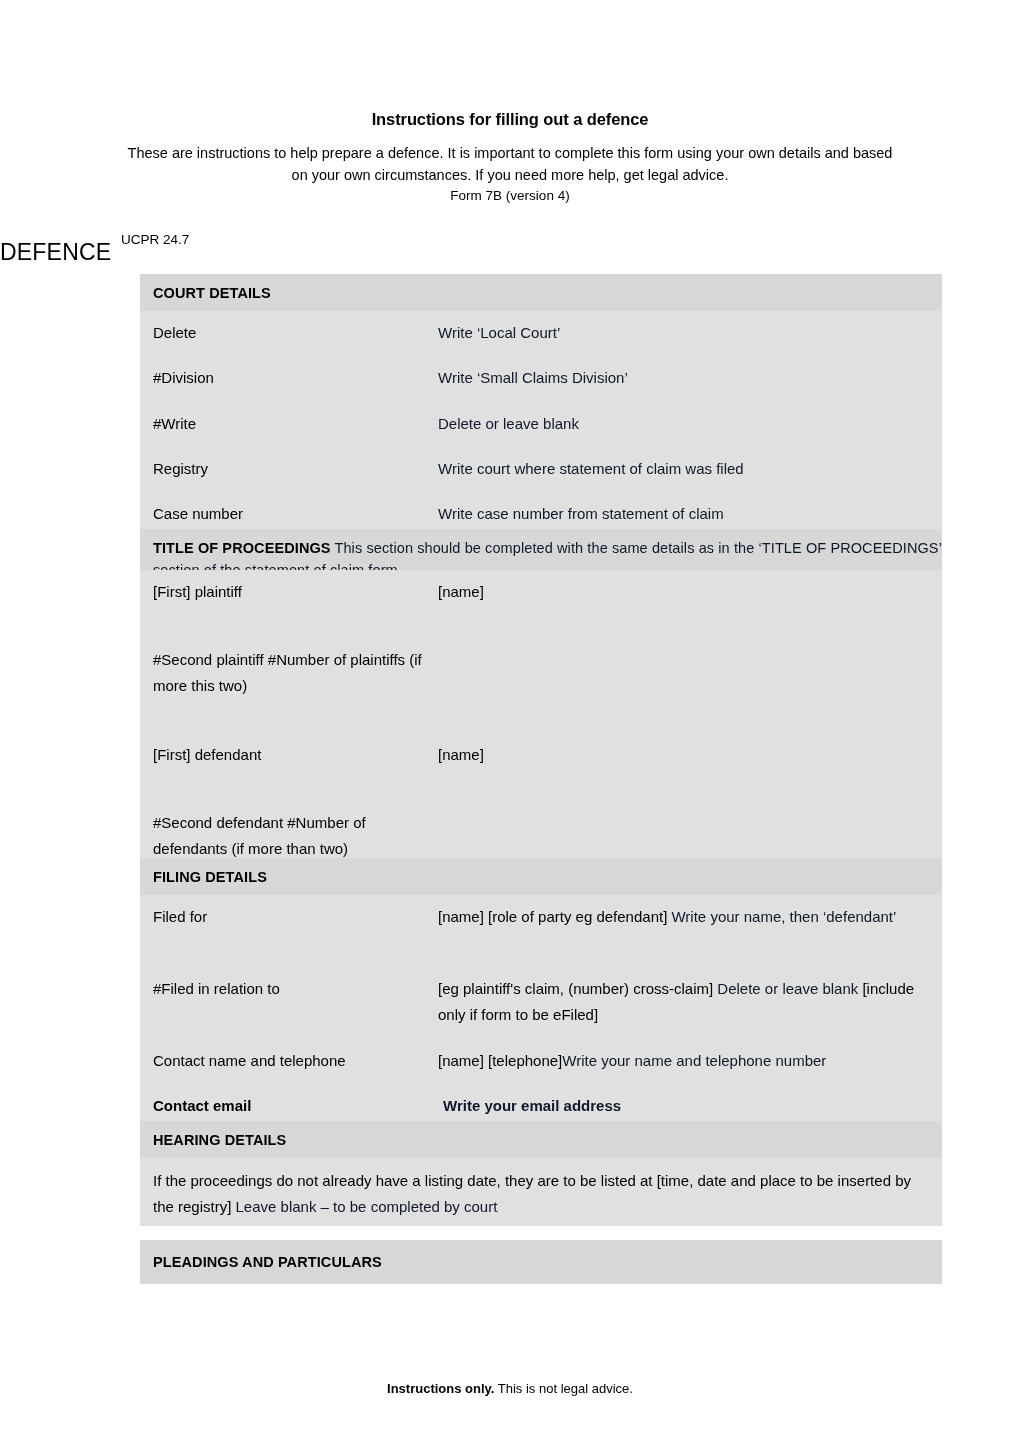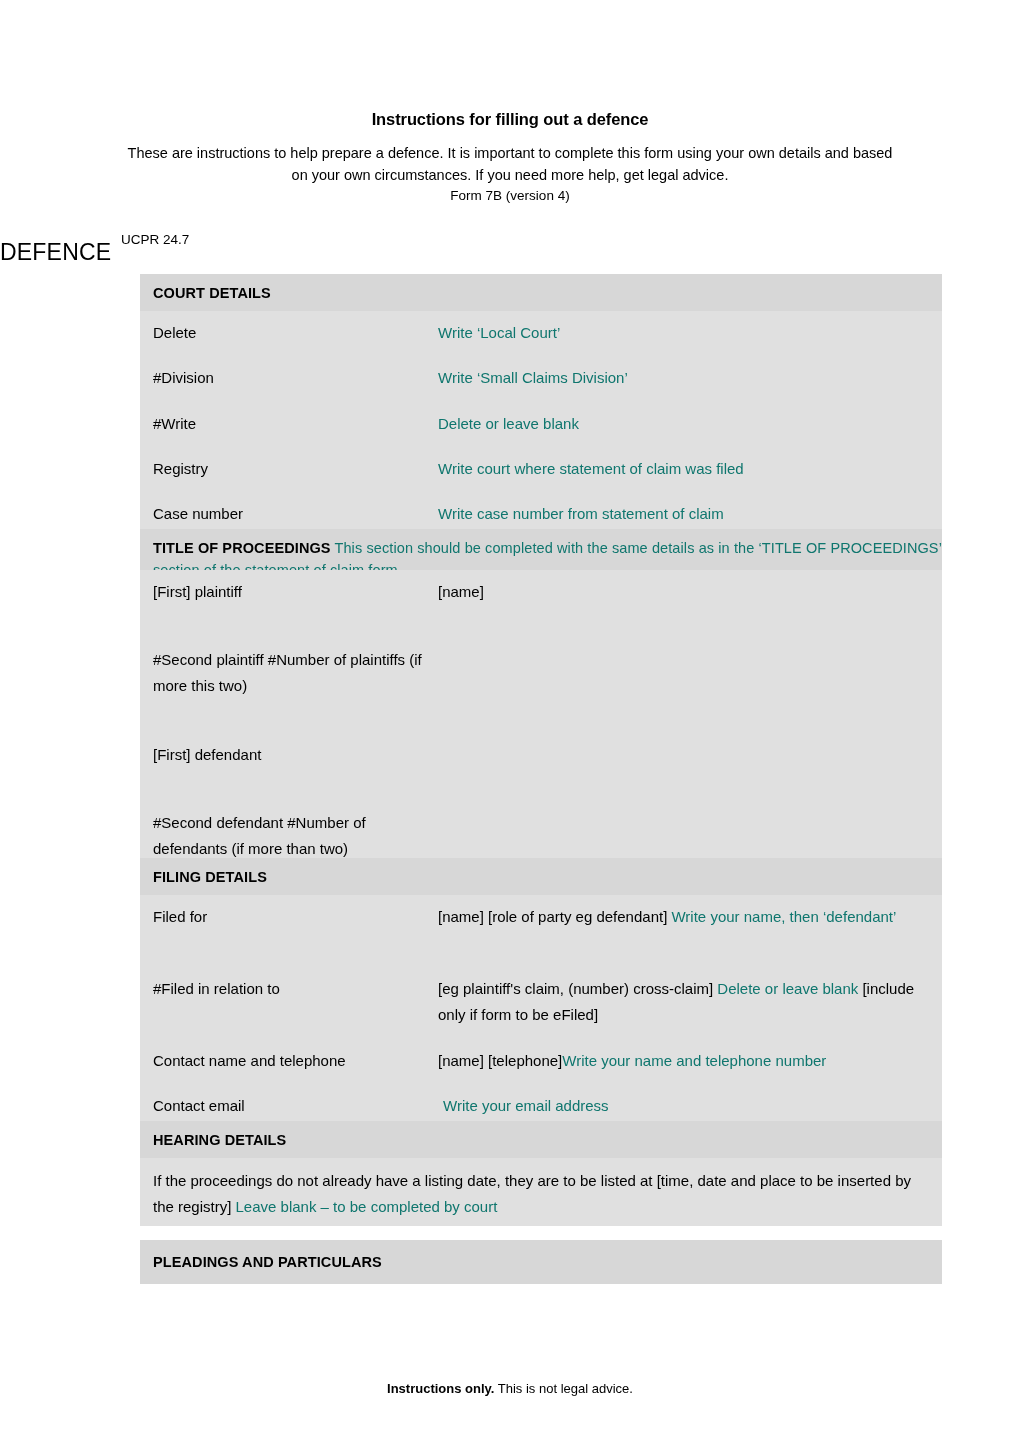--- a/index.html
+++ b/index.html
@@ -126,21 +126,21 @@
   }
   .v-indent { padding-left: 5px; }
 
   .para {
     box-sizing: border-box;
     padding: 10px 24px 0 13px;
     font-size: 15px;
     line-height: 26px;
   }
 
-  .blue { color: #0f766e; }
+  .blue { color: #0f172a; }
 
   .gap { height: 14px; background: #ffffff; }
 
   
   .footer {
     position: absolute;
     left: 0;
     top: 1380px;
     width: 1020px;
     text-align: center;
@@ -199,21 +199,21 @@
     <div class="row band kv" style="height:68px;">
       <span class="k">[First] plaintiff</span>
       <span class="v">[name]</span>
     </div>
 
     <div class="row band kv" style="height:95px;">
       <span class="k">#Second plaintiff  #Number of plaintiffs (if more this two)</span>
       <span class="v"></span>
     </div>
 
-    <div class="row band kv" style="height:68px;flex-direction:column;">
+    <div class="row band kv" style="height:68px;">
       <span class="k">[First] defendant</span>
       <span class="v">[name]</span>
     </div>
 
     <div class="row band kv" style="height:57px;">
       <span class="k">#Second defendant  #Number of defendants (if more than two)</span>
       <span class="v"></span>
     </div>
 
     <div class="row band-header sec-head">FILING DETAILS</div>
@@ -226,21 +226,21 @@
     <div class="row band kv" style="height:72px;">
       <span class="k">#Filed in relation to</span>
       <span class="v"><span>[eg plaintiff's claim, (number) cross-claim] </span><span class="blue">Delete or leave blank</span><span> [include only if form to be eFiled]</span></span>
     </div>
 
     <div class="row band kv" style="height:45px;">
       <span class="k">Contact name and telephone</span>
       <span class="v"><span>[name] [telephone]</span><span class="blue">Write your name and telephone number</span></span>
     </div>
 
-    <div class="row band kv" style="height:37px;">
+    <div class="row band kv" style="height:37px;font-weight:bold;">
       <span class="k">Contact email</span>
       <span class="v blue v-indent">Write your email address</span>
     </div>
 
     <div class="row band-header sec-head">HEARING DETAILS</div>
 
     <div class="row band para" style="height:68px;">
       <span>If the proceedings do not already have a listing date, they are to be listed at [time, date and place to be inserted by the registry] </span><span class="blue">Leave blank – to be completed by court</span>
     </div>
 

